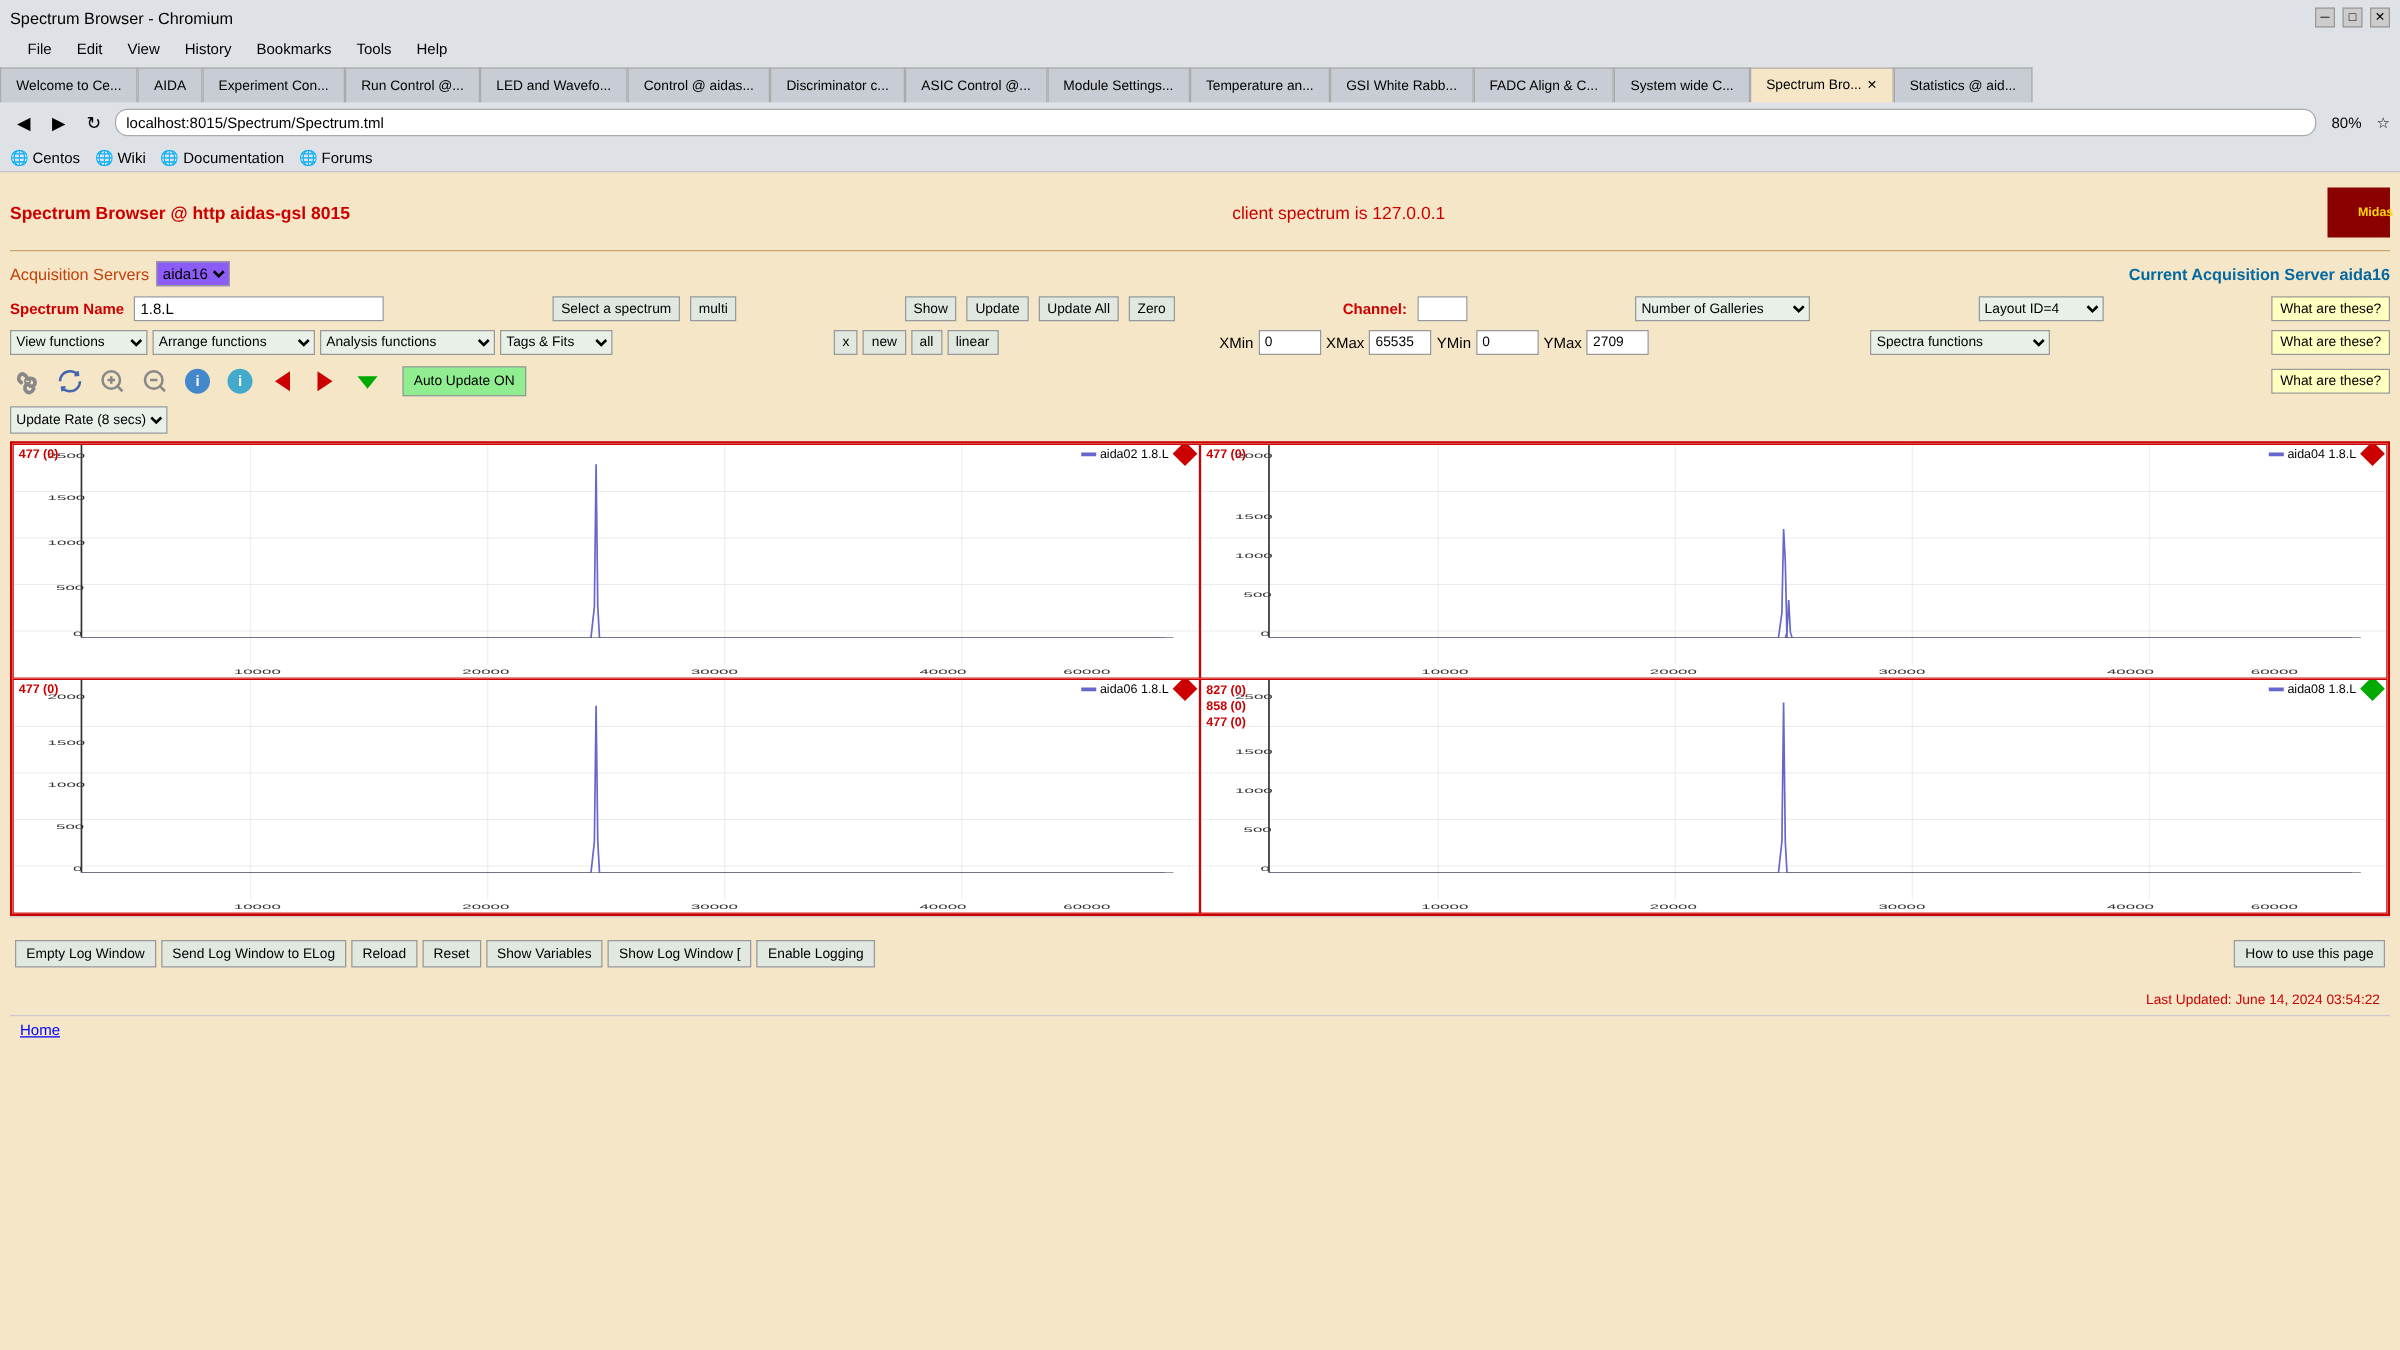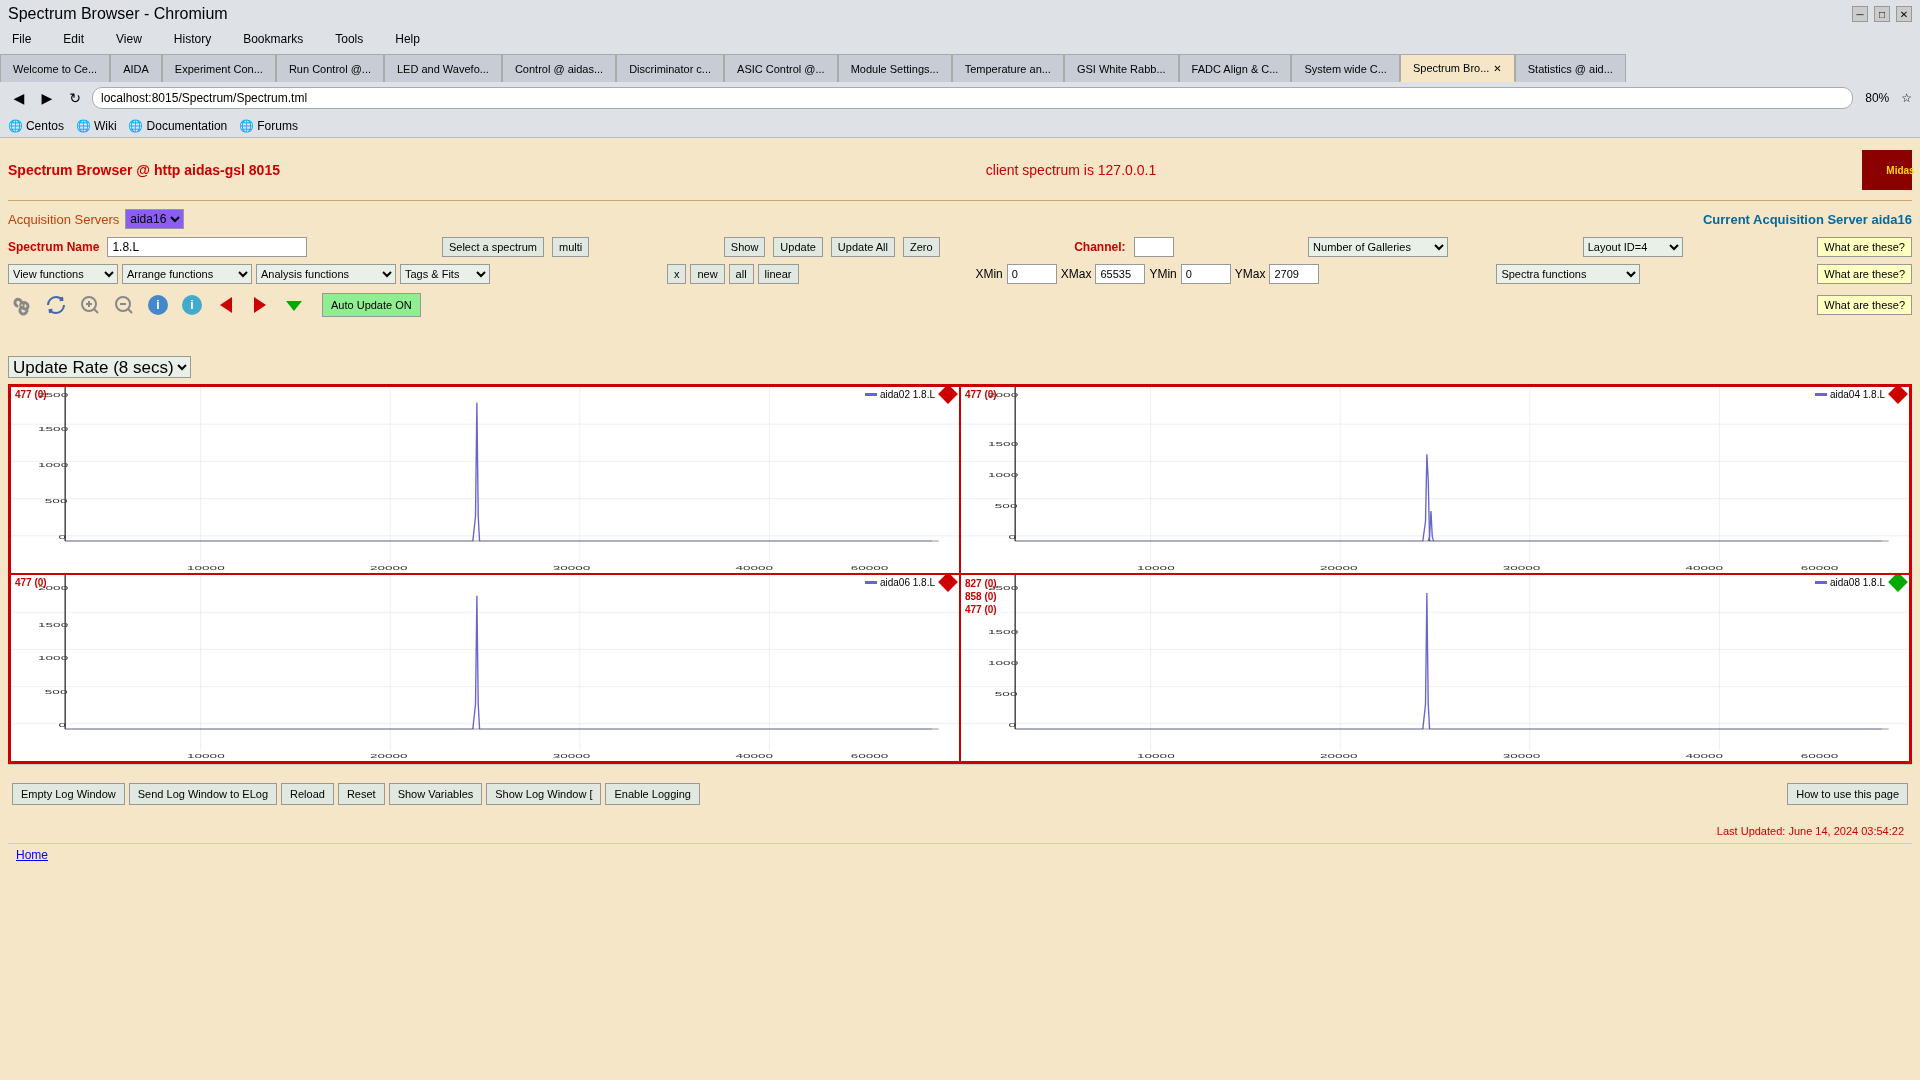--- a/index.html
+++ b/index.html
@@ -1,25 +1,25 @@
 <!DOCTYPE html>
 <html><head>
   <meta charset="utf-8">
   <style>
     * { box-sizing: border-box; margin: 0; padding: 0; }
     body { font-family: Arial, sans-serif; font-size: 12px; background: #f5e6c8; width: 1920px; min-height: 1080px; overflow-x: hidden; }
 
     
     .browser-chrome { background: #dee1e6; width: 100%; }
     .title-bar { display: flex; align-items: center; justify-content: space-between; background: #dee1e6; padding: 4px 8px; height: 28px; }
-    .title-bar-left { display: flex; gap: 12px; font-size: 16px; justify-content: flex-end; }
+    .title-bar-left { display: flex; gap: 12px; font-size: 13px; justify-content: flex-end; }
     .title-bar-right { display: flex; gap: 6px; }
     .win-btn { width: 16px; height: 16px; border: 1px solid #999; background: #ccc; cursor: pointer; font-size: 10px; display: flex; align-items: center; justify-content: center; }
 
-    .menu-bar { display: flex; gap: 16px; background: #dee1e6; padding: 2px 4px; height: 22px; align-items: center; }
+    .menu-bar { display: flex; gap: 4px; background: #dee1e6; padding: 2px 14px; height: 22px; align-items: center; }
     .menu-item { padding: 2px 8px; font-size: 12px; cursor: pointer; }
 
     .tabs-bar { display: flex; background: #dee1e6; height: 32px; align-items: flex-end; overflow: hidden; }
     .tab { padding: 4px 12px; background: #c8cdd5; border: 1px solid #aaa; border-bottom: none; font-size: 11px; cursor: pointer; max-width: 130px; overflow: hidden; white-space: nowrap; text-overflow: ellipsis; height: 28px; display: flex; align-items: center; }
     .tab.active { background: #f5e6c8; border-bottom: 1px solid #f5e6c8; }
     .tab-close { margin-left: 4px; font-size: 10px; }
 
     .address-bar { display: flex; align-items: center; background: #dee1e6; padding: 3px 8px; gap: 6px; height: 32px; }
     .nav-btn { width: 22px; height: 22px; background: transparent; border: none; cursor: pointer; font-size: 14px; display: flex; align-items: center; justify-content: center; }
     .address-input { flex: 1; height: 22px; border: 1px solid #aaa; border-radius: 10px; padding: 2px 8px; font-size: 12px; background: white; }
@@ -76,21 +76,21 @@
     .bottom-bar { display: flex; gap: 4px; padding: 18px 4px; background: #f5e6c8; border-top: 1px solid #ccc; flex-wrap: wrap; }
     .bottom-btn { height: 22px; padding: 2px 8px; font-size: 11px; background: #e0e8e0; border: 1px solid #999; cursor: pointer; }
     .how-to-btn { margin-left: auto; height: 22px; padding: 2px 8px; font-size: 11px; background: #e0e8e0; border: 1px solid #999; cursor: pointer; }
 
     .last-updated { text-align: right; color: #cc0000; font-size: 11px; padding: 2px 8px; }
     .separator-line { height: 1px; background: #ccc; margin: 4px 0; }
     .home-link { color: blue; text-decoration: underline; cursor: pointer; padding: 4px 8px; font-size: 12px; }
 
     .what-are-these { height: 20px; padding: 1px 6px; font-size: 11px; background: #ffffc0; border: 1px solid #999; cursor: pointer; }
 
-    .update-rate-select { height: 22px; font-size: 17px; background: #e8f0e8; border: 1px solid #999; margin-top: 31px; }
+    .update-rate-select { height: 22px; font-size: 11px; background: #e8f0e8; border: 1px solid #999; }
   </style>
 </head>
 <body>
 
 <div class="browser-chrome">
 
   <div class="title-bar">
     <div class="title-bar-left">
       <span>Spectrum Browser - Chromium</span>
     </div>

